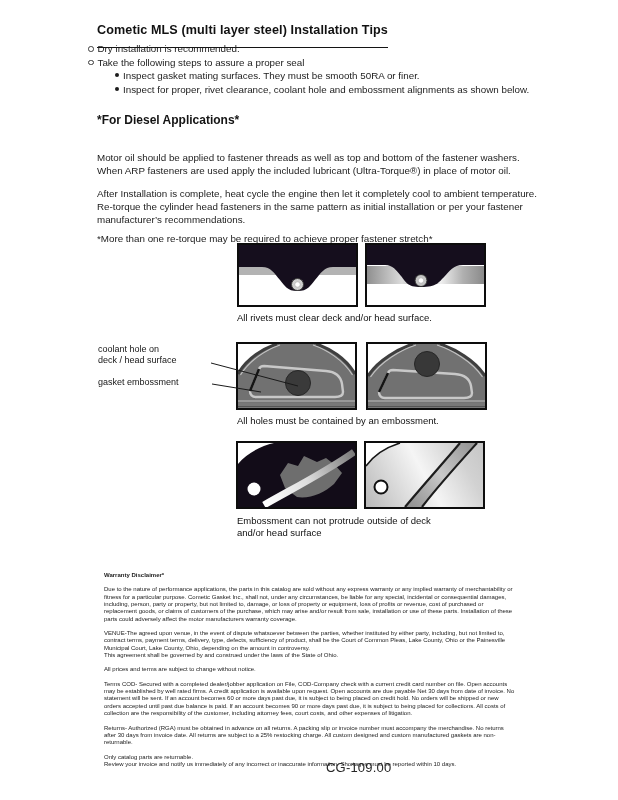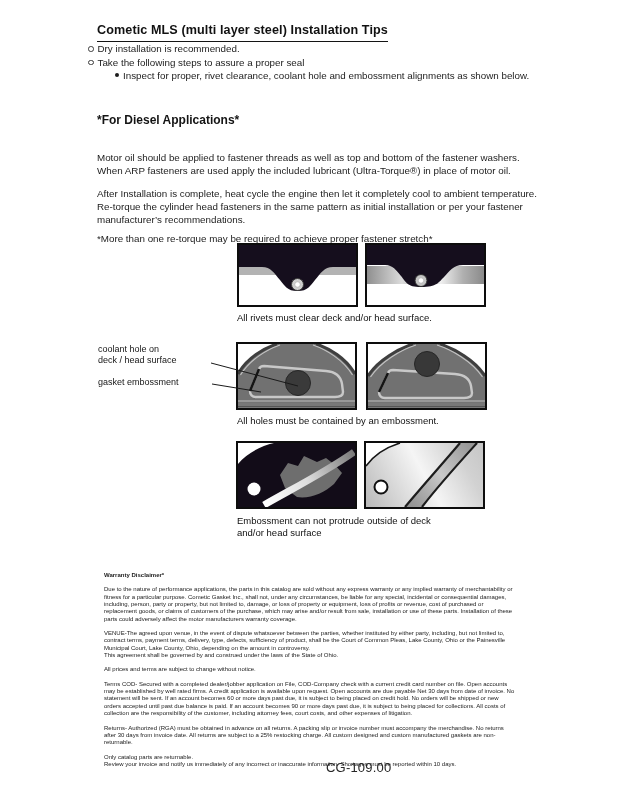--- a/index.html
+++ b/index.html
@@ -1,20 +1,20 @@
 <!DOCTYPE html>
 <html><head>
 <meta charset="utf-8">
 <style>
   html,body{margin:0;padding:0;background:#fff;}
   .page{position:relative;width:618px;height:800px;background:#ffffff;
         font-family:"Liberation Sans",sans-serif;color:#1c1c1c;overflow:hidden;}
   .abs{position:absolute;}
   .title{font-weight:bold;font-size:12.6px;letter-spacing:.1px;color:#111;
-         border-bottom:1.6px solid #141414;padding-bottom:4px;display:inline-block;}
+         border-bottom:1.6px solid #141414;padding-bottom:10px;display:inline-block;}
   .b-line{display:flex;align-items:flex-start;line-height:13.6px;font-size:9.8px;}
   .ring{flex:0 0 auto;width:3.5px;height:3.5px;border:1px solid #3c3c3c;border-radius:50%;margin:4px 4px 0 0;}
   .dot{flex:0 0 auto;width:4px;height:4px;background:#1c1c1c;border-radius:50%;margin:4px 4px 0 0;}
   .sub{margin-left:27px;}
   .h2{font-weight:bold;font-size:12px;color:#141414;}
   .para{font-size:9.8px;line-height:13.2px;width:440px;margin-top:20px;}
   .dlabel{font-size:11.2px;color:#0f0f0f;width:121px;text-align:center;letter-spacing:.5px;margin-top:40px;}
   .dbox{width:121px;border:2px solid #0d0d0d;box-sizing:border-box;background:#fff;}
   .dbox svg{display:block;width:100%;height:100%;}
   .h66{height:64px;} .h68{height:68px;}
@@ -40,20 +40,24 @@
     <div class="b-line">
       <span class="ring"></span>
       <span>Dry installation is recommended.</span>
     </div>
     <div class="b-line">
       <span class="ring"></span>
       <span>Take the following steps to assure a proper seal</span>
     </div>
     <div class="b-line sub">
       <span class="dot"></span>
+      <span>Inspect gasket mating surfaces.  They must be smooth 50RA or finer.</span>
+    </div>
+    <div class="b-line sub">
+      <span class="dot"></span>
       <span>Inspect for proper, rivet clearance, coolant hole and embossment alignments as shown below.</span>
     </div>
   </div>
 
   <div class="abs h2" style="left:97px;top:113px;">*For Diesel Applications*</div>
   <div class="abs para" style="left:97px;top:131px;">Motor oil should be applied to fastener threads as well as top and bottom of the fastener washers. When ARP fasteners are used apply the included lubricant (Ultra-Torque®) in place of motor oil.</div>
   <div class="abs para" style="left:97px;top:167px;">After Installation is complete, heat cycle the engine then let it completely cool to ambient temperature. Re-torque the cylinder head fasteners in the same pattern as initial installation or per your fastener manufacturer’s recommendations.</div>
   <div class="abs para" style="left:97px;top:212px;">*More than one re-torque may be required to achieve proper fastener stretch*</div>
 
   <div class="abs dlabel" style="left:237px;top:227px;">RIGHT</div>

